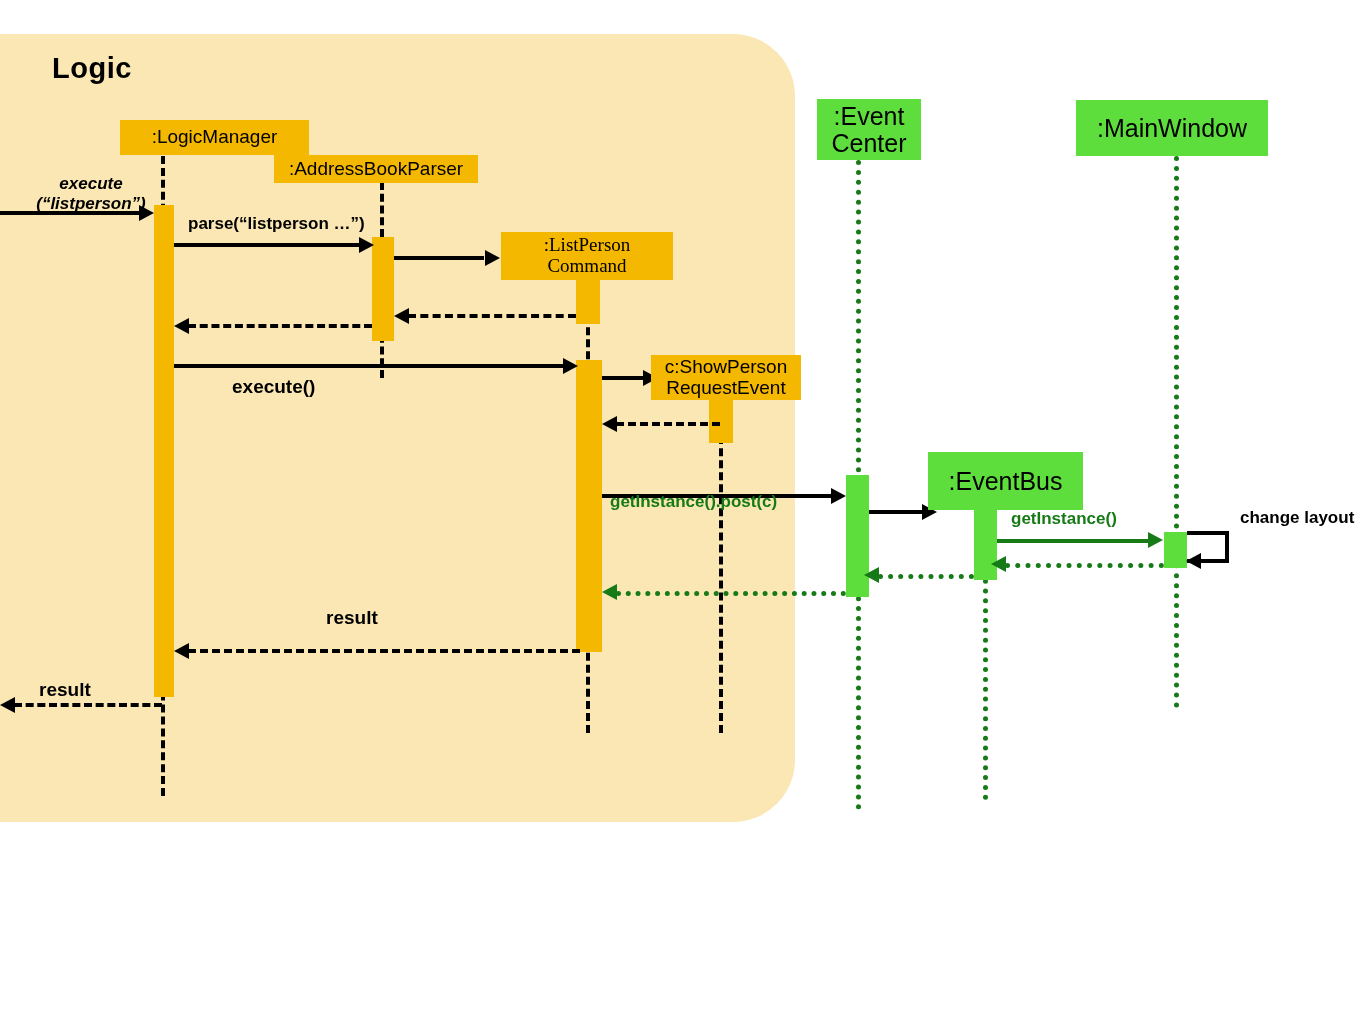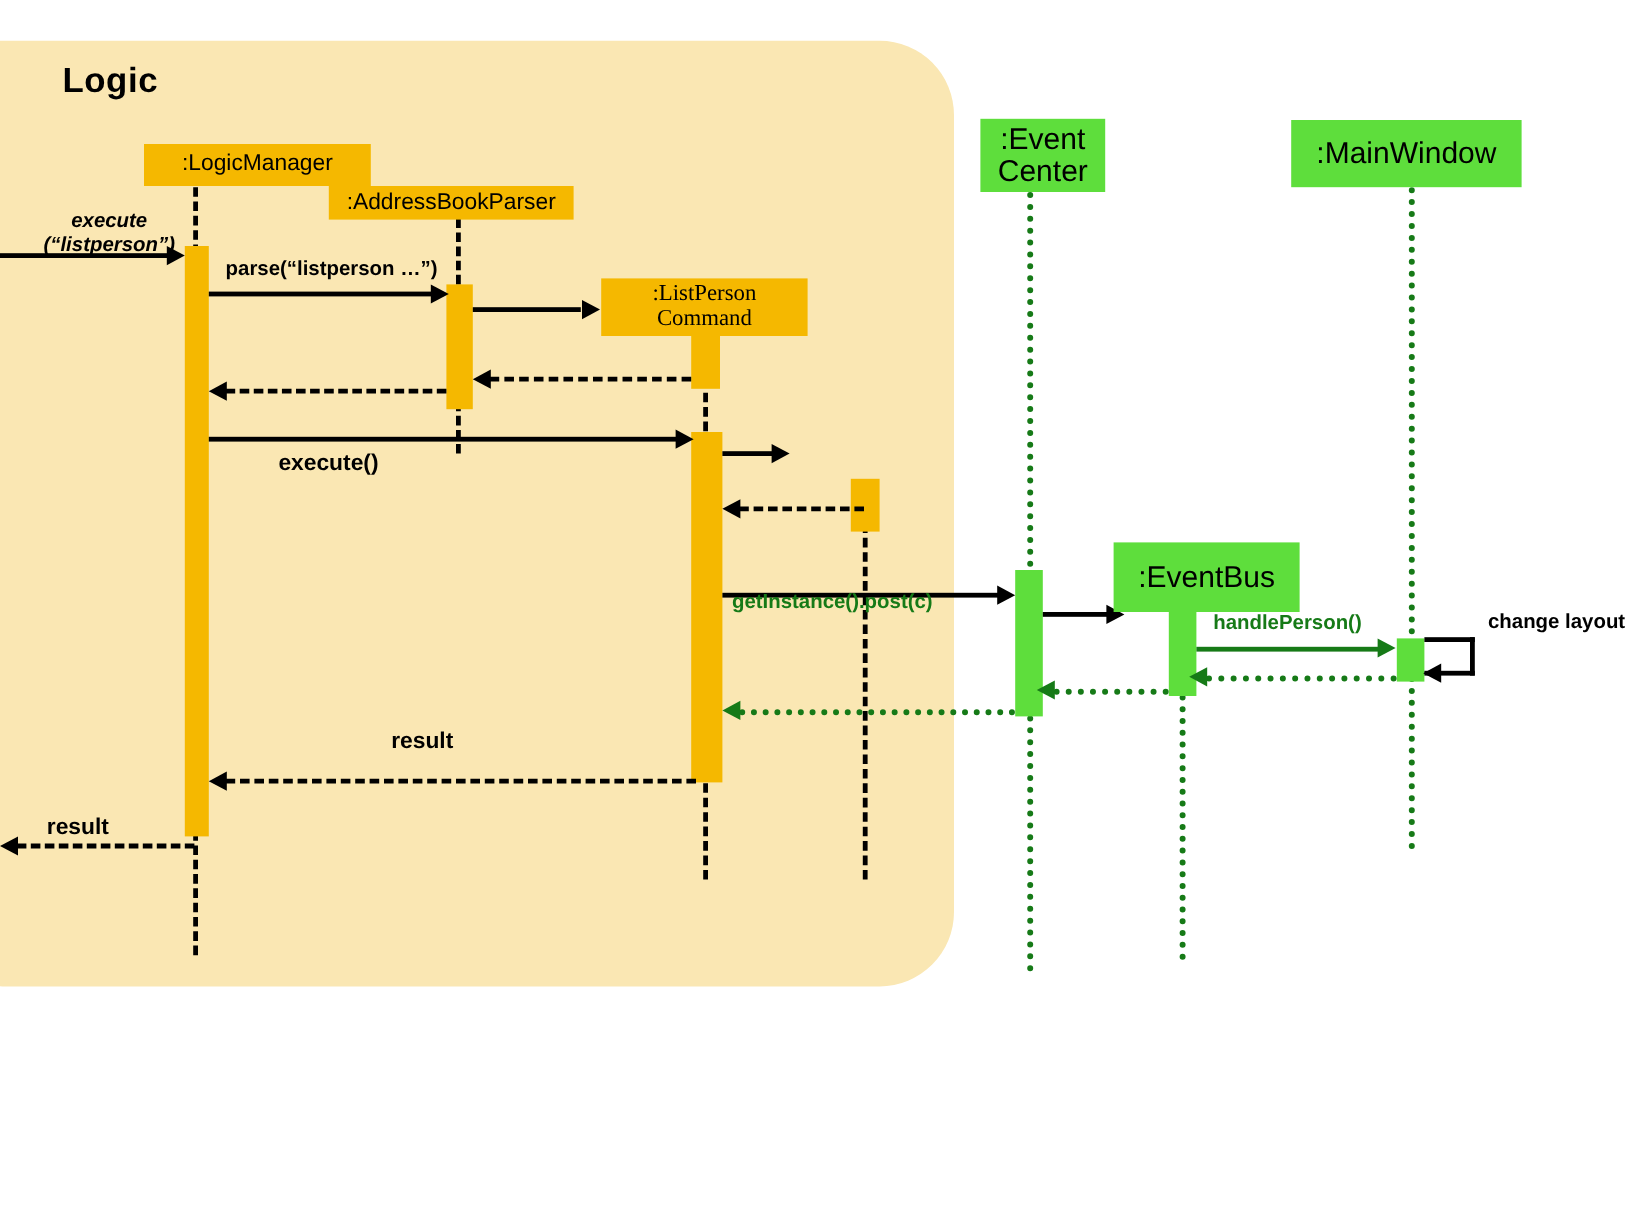--- a/index.html
+++ b/index.html
@@ -177,21 +177,21 @@
 
   <div class="msg-line solid-dark" style="left:602px; top:494px; width:230px;"></div>
   <div class="arrowhead right-dark" style="left:831px; top:488px;"></div>
   <div class="msg-label green" style="left:610px; top:492px;">getInstance().post(c)</div>
 
   <div class="msg-line solid-dark" style="left:869px; top:510px; width:54px;"></div>
   <div class="arrowhead right-dark" style="left:922px; top:504px;"></div>
 
   <div class="msg-line solid-green" style="left:997px; top:539px; width:152px;"></div>
   <div class="arrowhead right-green" style="left:1148px; top:532px;"></div>
-  <div class="msg-label green" style="left:1011px; top:509px;">handlePerson()</div>
+  <div class="msg-label green" style="left:1011px; top:509px;">getInstance()</div>
 
   <div class="self-call" style="left:1187px; top:531px; width:42px; height:32px;"></div>
   <div class="arrowhead left-dark" style="left:1186px; top:553px;"></div>
   <div class="msg-label" style="left:1240px; top:508px;">change layout</div>
 
   <div class="msg-line dashed-green" style="left:1005px; top:563px; width:159px;"></div>
   <div class="arrowhead left-green" style="left:991px; top:556px;"></div>
 
   <div class="msg-line dashed-green" style="left:878px; top:574px; width:96px;"></div>
   <div class="arrowhead left-green" style="left:864px; top:567px;"></div>
@@ -207,20 +207,22 @@
   <div class="arrowhead left-dark" style="left:0px; top:697px;"></div>
   <div class="msg-label big" style="left:39px; top:679px;">result</div>
 
   <div class="participant logic-tone" style="left:80px; top:120px; width:189px; height:35px;margin-left:40px;">:LogicManager</div>
 
   <div class="participant logic-tone" style="left:274px; top:155px; width:204px; height:28px;">:AddressBookParser</div>
 
   <div class="participant logic-tone" style="left:501px; top:232px; width:172px; height:48px;font-family:Liberation Serif, serif;">:ListPerson
 Command</div>
 
+  <div class="participant logic-tone" style="left:651px; top:355px; width:150px; height:45px;">c:ShowPerson
+RequestEvent</div>
 
   <div class="participant event-tone" style="left:817px; top:99px; width:104px; height:61px;text-align:center;">:Event
 Center</div>
 
   <div class="participant event-tone" style="left:928px; top:452px; width:155px; height:58px;">:EventBus</div>
 
   <div class="participant event-tone" style="left:1076px; top:100px; width:192px; height:56px;">:MainWindow</div>
 
 </div>
 

